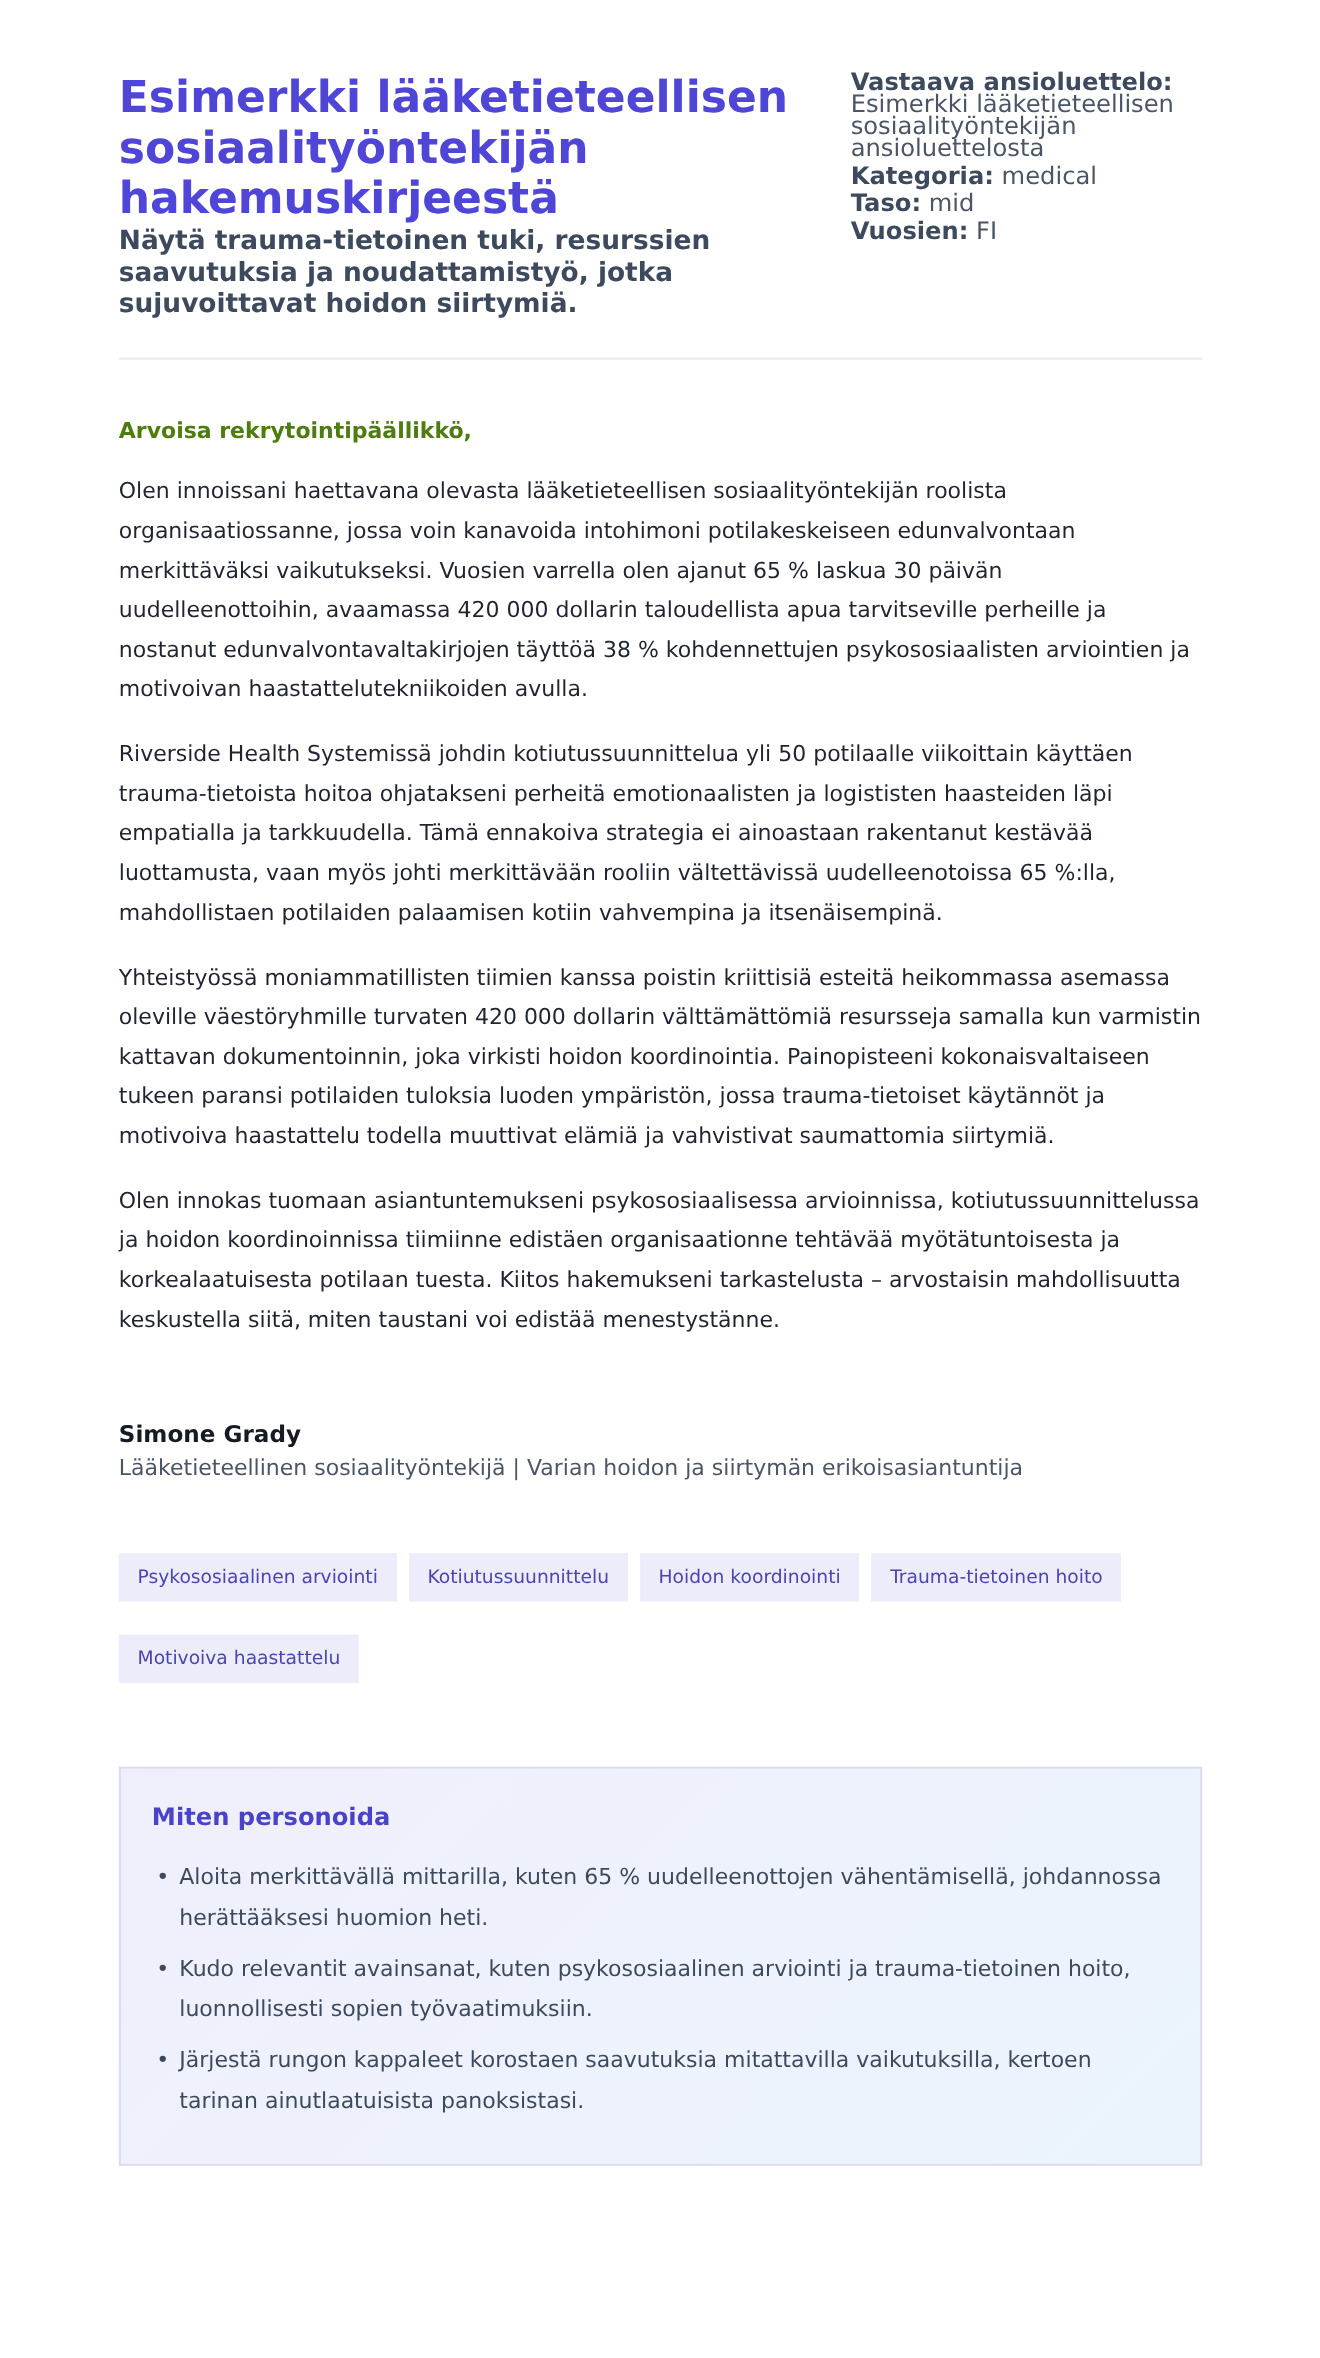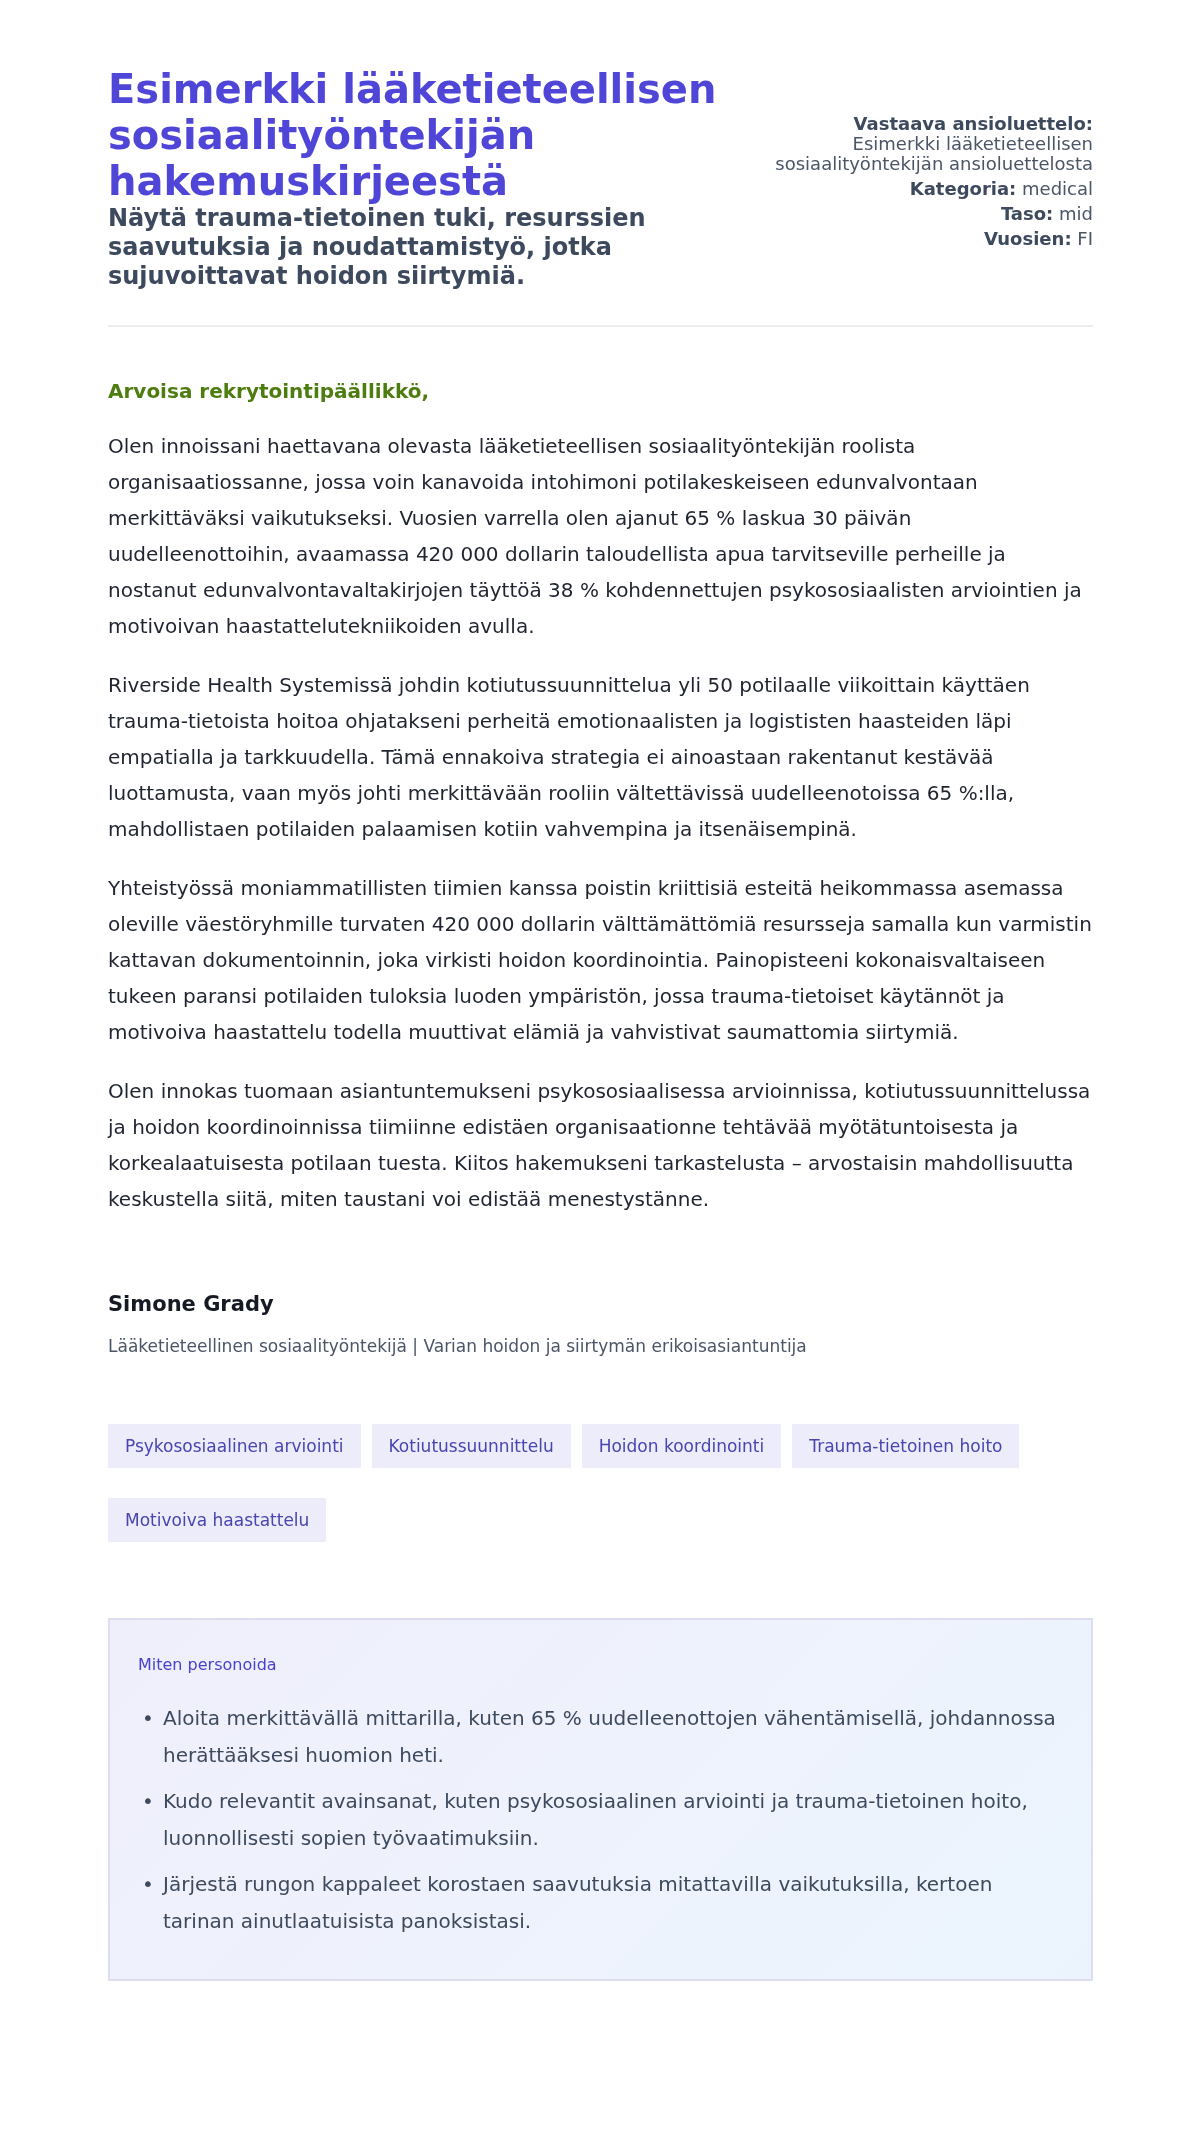--- a/index.html
+++ b/index.html
@@ -29,26 +29,25 @@
       color: #4f46d8;
     }
     .subtitle {
       font-size: 24px;
       font-weight: bold;
       line-height: 29px;
       color: #3d4a5e;
       margin-top: 0px;
     }
     .meta {
-      text-align: right;
-      font-size: 18px;
+      text-align: left;
+      font-size: 22px;
       line-height: 20px;
       color: #4a5566;
       width: 320px;
-      margin-top: 48px;
     }
     .meta .row { margin-bottom: 5px; }
     .meta .label { font-weight: bold; color: #3d4a5e; }
     .meta .stack { display: block; }
     .salutation {
       margin-top: 50px;
       font-size: 20px;
       font-weight: bold;
       color: #4d7c0f;
       line-height: 28px;
@@ -61,24 +60,23 @@
     }
     .body-p + .body-p { }
     .signature { margin-top: 72px; }
     .sig-name {
       font-size: 21px;
       font-weight: bold;
       color: #151a24;
       line-height: 30px;
     }
     .sig-title {
-      font-size: 17px;
+      font-size: 20px;
       color: #4a5566;
       line-height: 30px;
-      margin-top: 12px;
     }
     .tags {
       display: flex;
       flex-wrap: wrap;
       gap: 30px 11px;
       margin-top: 63px;
       width: 985px;
     }
     .tag {
       background: #ececfb;
@@ -90,22 +88,22 @@
     }
     .tips {
       margin-top: 76px;
       width: 985px;
       border: 2px solid #dcdef0;
       background: linear-gradient(135deg, #efeffc 0%, #eef2fc 50%, #ebf4fd 100%);
       padding: 30px 28px 30px 28px;
       min-height: 350px;
     }
     .tips-title {
-      font-size: 16px;
-      font-weight: normal;
+      font-size: 22px;
+      font-weight: bold;
       color: #4a42c8;
       line-height: 30px;
     }
     .tips ul {
       list-style: none;
       margin-top: 20px;
     }
     .tips li {
       position: relative;
       padding-left: 25px;

